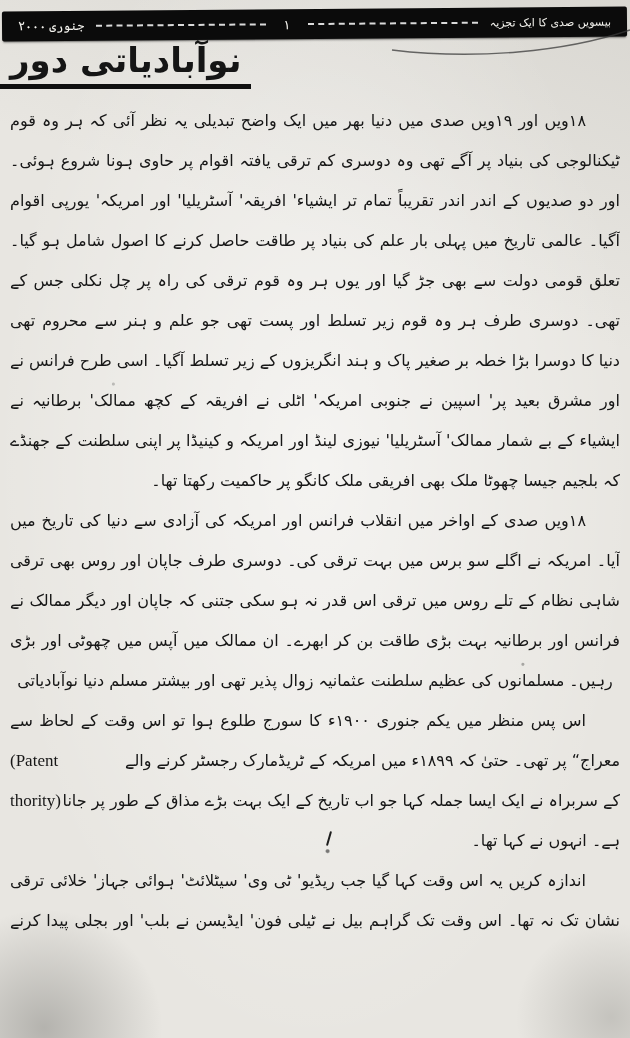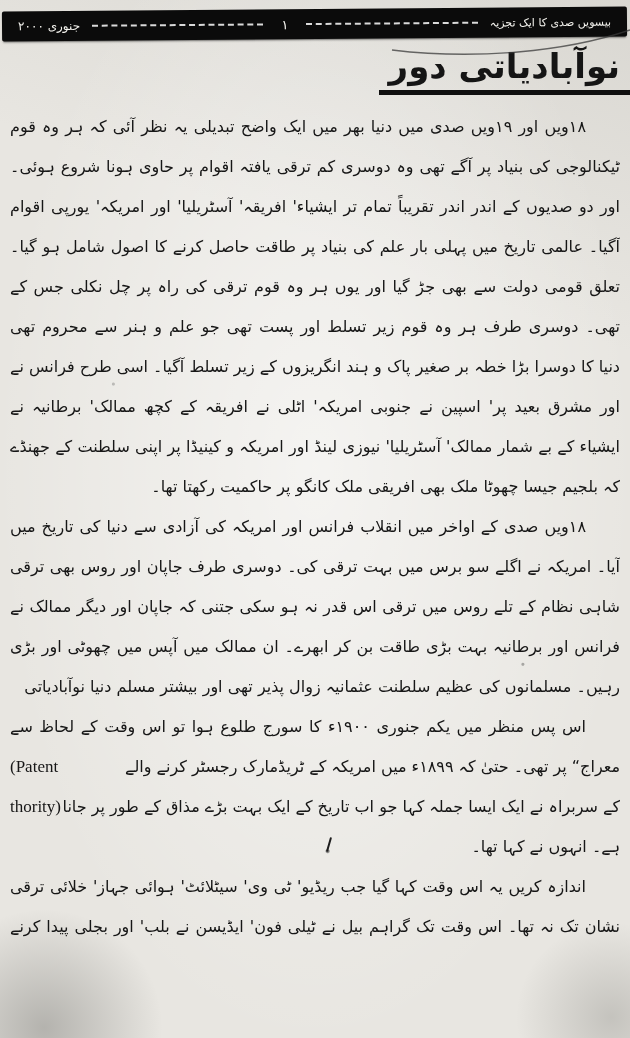--- a/index.html
+++ b/index.html
@@ -27,28 +27,28 @@
     height:30px;
     background:#0b0b0b;
     border-radius:2px;
     display:flex;
     align-items:center;
     padding:0 16px;
     transform:rotate(-0.45deg);
     color:#f4f3ee;
     box-shadow:0 2px 2px -1px rgba(20,20,20,.55);
   }
-  .hdr-date{font-size:12px;direction:rtl;white-space:nowrap;letter-spacing:.5px;}
+  .hdr-date{font-size:12px;direction:rtl;white-space:nowrap;letter-spacing:.5px;font-family:Liberation Serif, serif;}
   .hdr-num{font-size:13px;padding:0 6px;}
   .hdr-journal{font-size:11px;direction:rtl;white-space:nowrap;max-width:150px;overflow:hidden;}
   .hdr-dash{flex:1;height:0;border-top:2px dashed rgba(255,255,255,.85);margin:0 12px;}
   
   .artifact-svg{position:absolute;top:0;left:0;pointer-events:none;}
   
-  .title-wrap{text-align:right;margin-top:6px;height:60px;padding-left:8px;}
+  .title-wrap{text-align:left;height:60px;}
   .title-text{
     display:inline-block;
     direction:rtl;
     font-size:34px;
     font-weight:bold;
     line-height:1.25;
     border-bottom:5px solid #101010;
     padding:0 10px 2px 10px;
     letter-spacing:0;
   }
@@ -57,21 +57,21 @@
   .line{
     direction:rtl;
     height:40px;
     line-height:40px;
     font-size:16px;
     overflow:hidden;
     color:#161616;
   }
   .just{text-align:justify;text-align-last:justify;}
   .indent{padding-right:34px;}
-  .last-line{text-align:right;text-align-last:right;}
+  .last-line{text-align:center;text-align-last:right;}
   .split{display:flex;justify-content:space-between;align-items:baseline;}
   .seg-urdu{direction:rtl;}
   .seg-latin{direction:ltr;font-family:"Liberation Serif",serif;font-size:17px;}
   .eng-line{
     direction:ltr;
     text-align:center;
     font-family:"Liberation Serif",serif;
     font-size:20px;
     height:40px;line-height:40px;
   }

